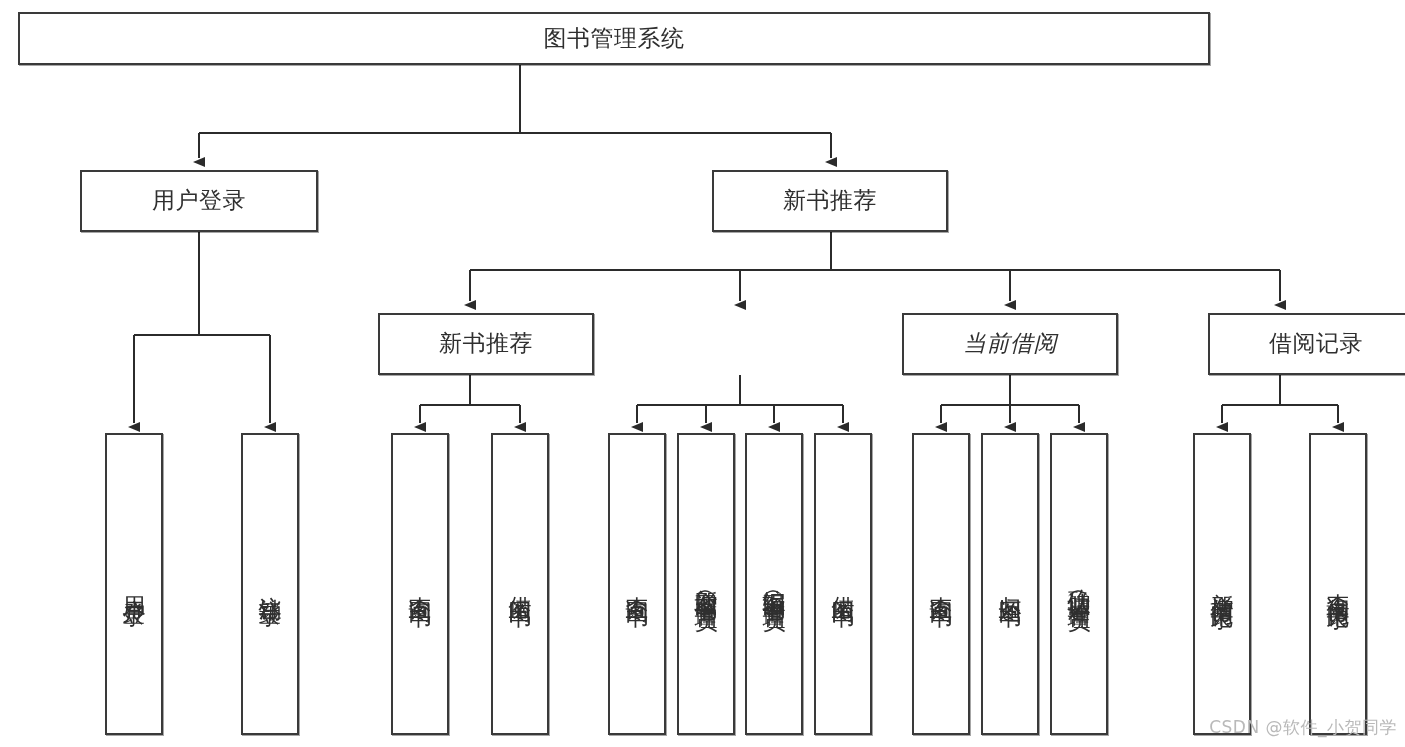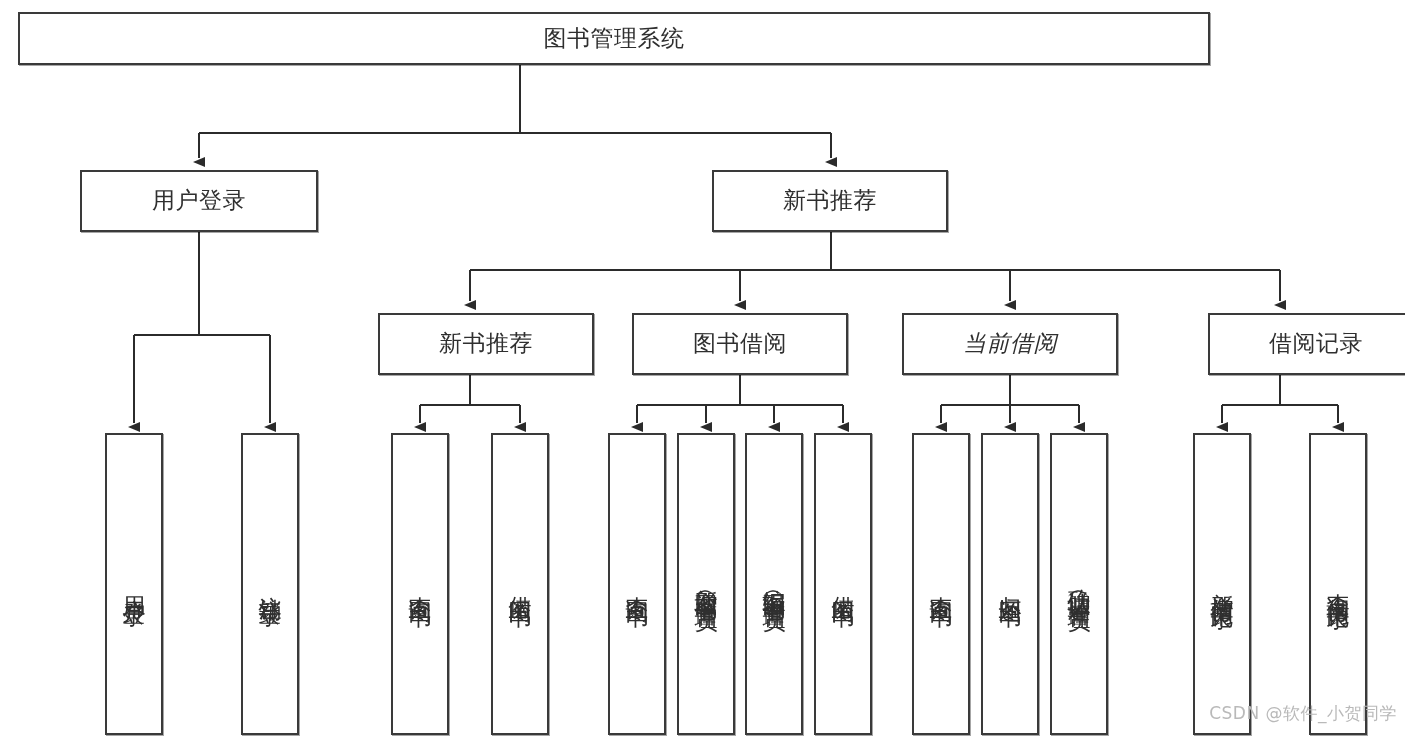--- a/index.html
+++ b/index.html
@@ -55,21 +55,21 @@
     writing-mode: vertical-rl;
     text-orientation: upright;
     font-size: 23px;
     letter-spacing: 3px;
     line-height: 1;
     white-space: nowrap;
   }
   #watermark {
     position: absolute;
     right: 8px;
-    bottom: 22px;
+    bottom: 8px;
     font-size: 17px;
     color: #b9b9b9;
     letter-spacing: 0.5px;
     z-index: 5;
     white-space: nowrap;
     margin-left: 24px;
   }
 </style>
 </head>
 <body>
@@ -133,23 +133,20 @@
   <div class="node horiz" style="left:80px; top:170px; width:238px; height:62px;">
     <span class="label">用户登录</span>
   </div>
   <div class="node horiz" style="left:712px; top:170px; width:236px; height:62px;">
     <span class="label">新书推荐</span>
   </div>
 
   <div class="node horiz" style="left:362px; top:313px; width:216px; height:62px;margin-left:16px;">
     <span class="label">新书推荐</span>
   </div>
-  <div class="node horiz" style="left:632px; top:313px; width:216px; height:62px;">
-    <span class="label">图书借阅</span>
-  </div>
   <div class="node horiz" style="left:902px; top:313px; width:216px; height:62px;font-style:italic;">
     <span class="label">当前借阅</span>
   </div>
   <div class="node horiz" style="left:1172px; top:313px; width:216px; height:62px;margin-left:36px;">
     <span class="label">借阅记录</span>
   </div>
 
   <div class="node vert" style="left:105px; top:433px; width:58px; height:302px;">
     <span class="label">用户登录</span>
   </div>

